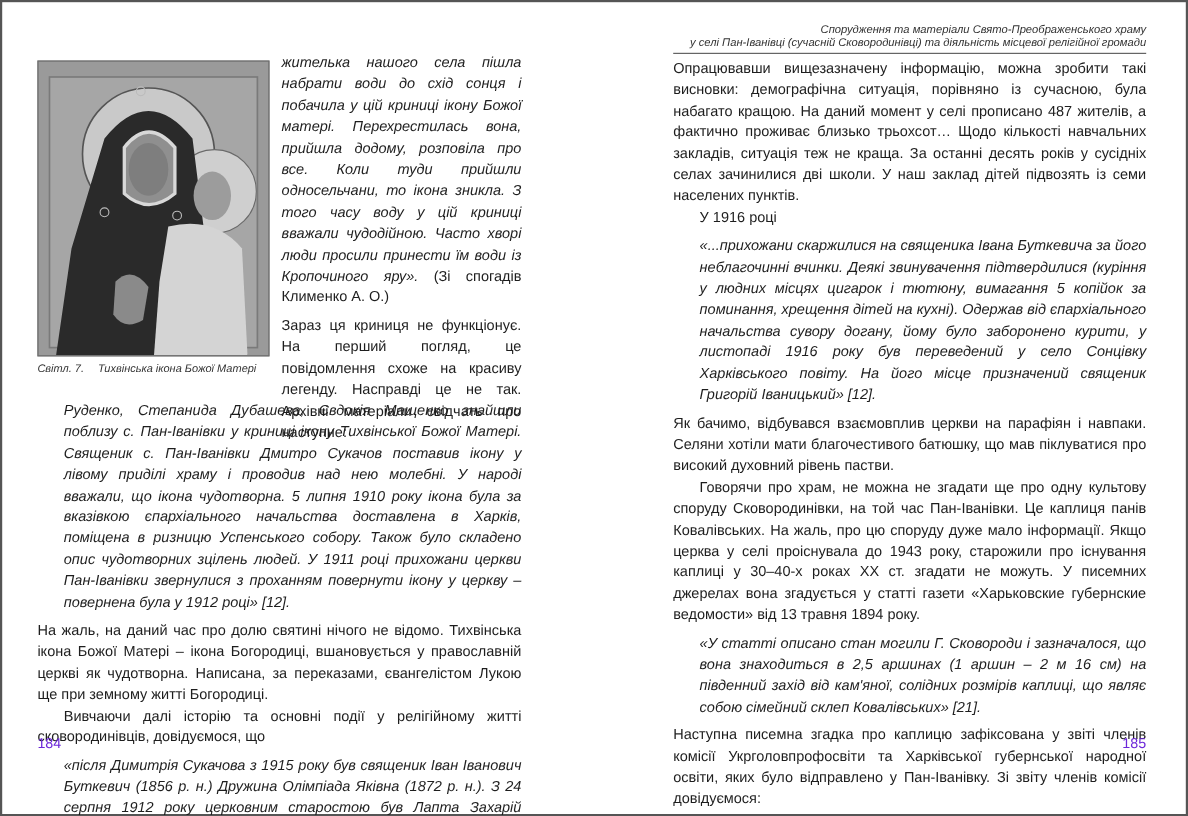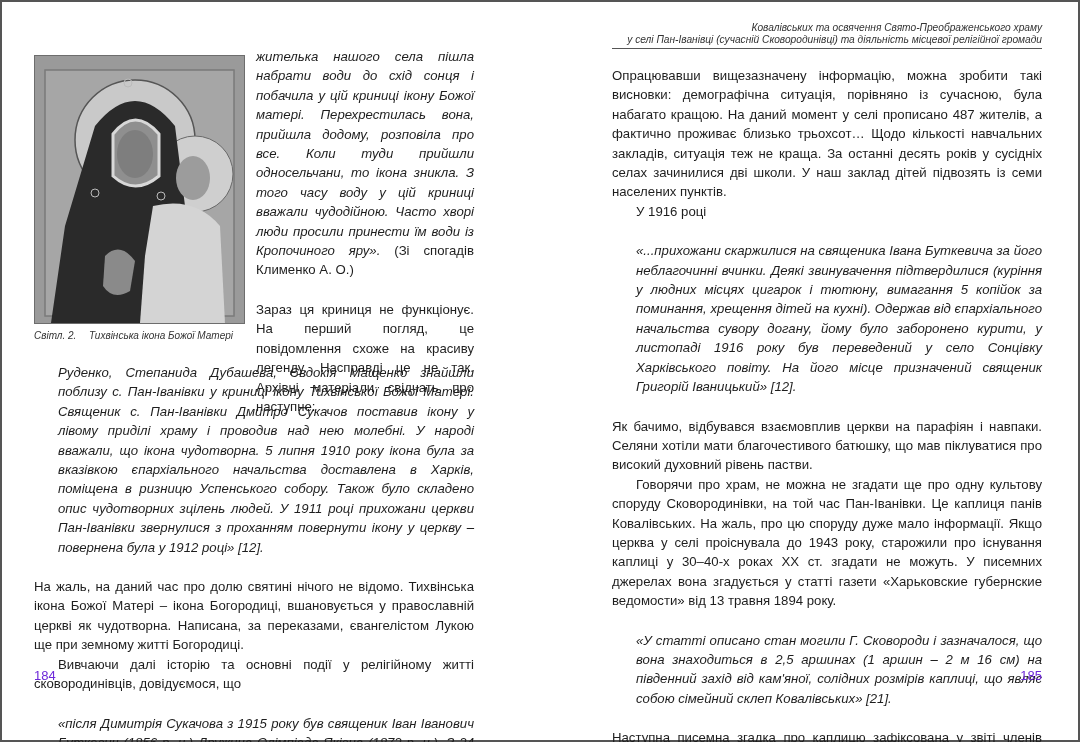--- a/index.html
+++ b/index.html
@@ -29,21 +29,21 @@
     top: 22px; text-align: right; line-height: 12px; padding-bottom: 2px;
     left: 0px; right: 4px;
   }
   .page-right .running-head span { display: block; }
 
   .body-text { font-size: 13.2px; line-height: 19.4px; }
   p { margin: 0; }
   .just { text-align: justify; }
   .indent { text-indent: 24px; }
   .quote { font-style: italic; padding-left: 24px; text-align: justify; }
-  .gap { margin-top: 20px; }
+  .gap { margin-top: 6px; }
 
   .figure {
     position: absolute; left: 0; top: 55px; width: 209px;
   }
   .icon-img {
     width: 209px; height: 267px;
     background: #8a8a8a;
     position: relative; overflow: hidden;
     border: 1px solid #6d6d6d;
   }
@@ -81,21 +81,21 @@
         <ellipse cx="158" cy="122" rx="17" ry="22" fill="#9c9c9c"></ellipse>
         <path d="M118 150 Q160 140 185 170 L190 267 L105 267 L110 200 Z" fill="#d4d4d4"></path>
         <path d="M70 200 Q85 185 100 205 L95 235 Q78 245 68 230 Z" fill="#8a8a8a"></path>
         <circle cx="104" cy="26" r="0" fill="none"></circle>
         <circle cx="93" cy="27" r="4" fill="none" stroke="#bbb" stroke-width="1"></circle>
         <circle cx="60" cy="137" r="4" fill="none" stroke="#bbb" stroke-width="1"></circle>
         <circle cx="126" cy="140" r="4" fill="none" stroke="#bbb" stroke-width="1"></circle>
       </svg>
     </div>
     <div class="caption">
-      <span class="num">Світл. 2.</span>
+      <span class="num">Світл. 7.</span>
       <span>Тихвінська ікона Божої Матері</span>
     </div>
   </div>
 
   <div class="left-wrap body-text">
     <p class="quote" style="padding-left:0"><span>жителька нашого села пішла набрати води до схід сонця і побачила у цій криниці ікону Божої матері. Перехрестилась вона, прийшла додому, розповіла про все. Коли туди прийшли односельчани, то ікона зникла. З того часу воду у цій криниці вважали чудодійною. Часто хворі люди просили принести їм води із Кропочиного яру».</span><span style="font-style:normal"> (Зі спогадів Клименко А. О.)</span></p>
     <p class="just gap">Зараз ця криниця не функціонує. На перший погляд, це повідомлення схоже на красиву легенду. Насправді це не так. Архівні матеріали свідчать про наступне:</p>
   </div>
 
   <div class="left-full body-text">
@@ -103,21 +103,21 @@
     <p class="just gap">На жаль, на даний час про долю святині нічого не відомо. Тихвінська ікона Божої Матері – ікона Богородиці, вшановується у православній церкві як чудотворна. Написана, за переказами, євангелістом Лукою ще при земному житті Богородиці.</p>
     <p class="just indent">Вивчаючи далі історію та основні події у релігійному житті сковородинівців, довідуємося, що</p>
     <p class="quote gap">«після Димитрія Сукачова з 1915 року був священик Іван Іванович Буткевич (1856 р. н.) Дружина Олімпіада Яківна (1872 р. н.). З 24 серпня 1912 року церковним старостою був Лапта Захарій Йосипович (1867 р. н.). На той час до приходу належали: село Пан-Іванівка, село Кадниця, село Кленове, хутори: Оксаки, Бурди, Тихонники. Усього</p>
   </div>
 
   <div class="folio">184</div>
 </div>
 
 <div class="page page-right">
   <div class="running-head">
-    <span>Ковалівських та освячення Свято-Преображенського храму</span>
+    <span>Спорудження та матеріали Свято-Преображенського храму</span>
     <span>у селі Пан-Іванівці (сучасній Сковородинівці) та діяльність місцевої релігійної громади</span>
   </div>
 
   <div class="right-body body-text">
     <p class="just gap">Опрацювавши вищезазначену інформацію, можна зробити такі висновки: демографічна ситуація, порівняно із сучасною, була набагато кращою. На даний момент у селі прописано 487 жителів, а фактично проживає близько трьохсот… Щодо кількості навчальних закладів, ситуація теж не краща. За останні десять років у сусідніх селах зачинилися дві школи. У наш заклад дітей підвозять із семи населених пунктів.</p>
     <p class="indent">У 1916 році</p>
     <p class="quote gap">«...прихожани скаржилися на священика Івана Буткевича за його неблагочинні вчинки. Деякі звинувачення підтвердилися (куріння у людних місцях цигарок і тютюну, вимагання 5 копійок за поминання, хрещення дітей на кухні). Одержав від єпархіального начальства сувору догану, йому було заборонено курити, у листопаді 1916 року був переведений у село Сонцівку Харківського повіту. На його місце призначений священик Григорій Іваницький» [12].</p>
     <p class="just gap">Як бачимо, відбувався взаємовплив церкви на парафіян і навпаки. Селяни хотіли мати благочестивого батюшку, що мав піклуватися про високий духовний рівень пастви.</p>
     <p class="just indent">Говорячи про храм, не можна не згадати ще про одну культову споруду Сковородинівки, на той час Пан-Іванівки. Це каплиця панів Ковалівських. На жаль, про цю споруду дуже мало інформації. Якщо церква у селі проіснувала до 1943 року, старожили про існування каплиці у 30–40-х роках XX ст. згадати не можуть. У писемних джерелах вона згадується у статті газети «Харьковские губернские ведомости» від 13 травня 1894 року.</p>
     <p class="quote gap">«У статті описано стан могили Г. Сковороди і зазначалося, що вона знаходиться в 2,5 аршинах (1 аршин – 2 м 16 см) на південний захід від кам'яної, солідних розмірів каплиці, що являє собою сімейний склеп Ковалівських» [21].</p>

